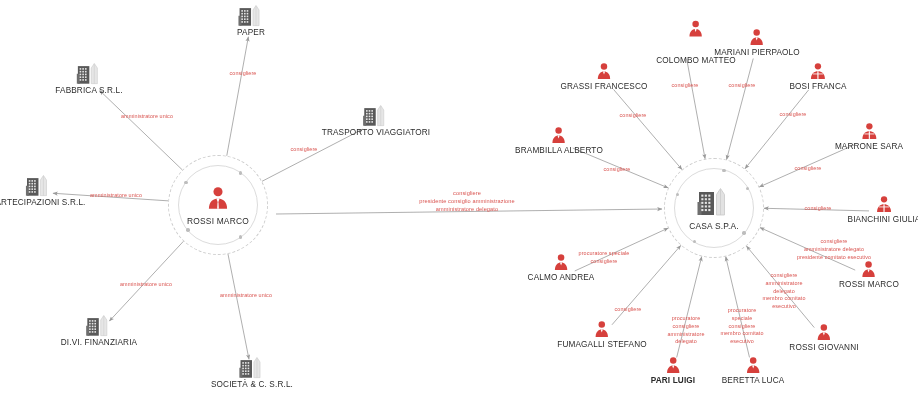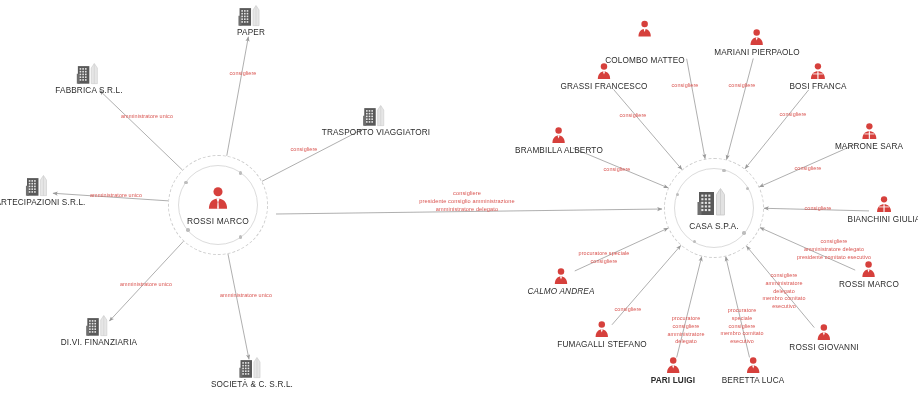--- a/index.html
+++ b/index.html
@@ -246,21 +246,21 @@
               <rect x="11.3" y="19.4" width="2.1" height="2.1"></rect>
               <rect x="4.3" y="23" width="2.1" height="2.1"></rect>
               <rect x="7.8" y="23" width="2.1" height="2.1"></rect>
               <rect x="11.3" y="23" width="2.1" height="2.1"></rect>
             </g>
             <path d="M19.5 29 L19.5 8.5 L23.5 2.5 L27.5 8.5 L27.5 29 Z" fill="#e6e6e6" stroke="#cacaca" stroke-width="0.8"></path>
             <line x1="23.5" y1="3.4" x2="23.5" y2="29" stroke="#cacaca" stroke-width="0.7"></line>
           </svg></span>
         <span class="nlabel">SOCIETÀ &amp; C. S.R.L.</span>
       </div>
-      <div class="node person" style="left: 645px; top: 42px; gap: 17px;">
+      <div class="node person" style="left: 696px; top: 42px; gap: 17px;">
         <span class="glyph"><svg width="19" height="19" viewBox="0 0 24 24">
             <circle cx="12" cy="6.3" r="4.1" fill="#d6403c"></circle>
             <path d="M4.2 22 C4.2 15.8 7.7 12.6 12 12.6 C16.3 12.6 19.8 15.8 19.8 22 Z" fill="#d6403c"></path>
             <path d="M10.7 12.8 L12 16.4 L13.3 12.8 L12 12.2 Z" fill="#ffffff"></path>
           </svg></span>
         <span class="nlabel">COLOMBO MATTEO</span>
       </div>
       <div class="node person" style="left: 757px; top: 42px; justify-content: space-between;">
         <span class="glyph"><svg width="19" height="19" viewBox="0 0 24 24">
             <circle cx="12" cy="6.3" r="4.1" fill="#d6403c"></circle>
@@ -345,21 +345,21 @@
         <span class="nlabel">PARI LUIGI</span>
       </div>
       <div class="node person" style="left: 602px; top: 334px;">
         <span class="glyph"><svg width="19" height="19" viewBox="0 0 24 24">
             <circle cx="12" cy="6.3" r="4.1" fill="#d6403c"></circle>
             <path d="M4.2 22 C4.2 15.8 7.7 12.6 12 12.6 C16.3 12.6 19.8 15.8 19.8 22 Z" fill="#d6403c"></path>
             <path d="M10.7 12.8 L12 16.4 L13.3 12.8 L12 12.2 Z" fill="#ffffff"></path>
           </svg></span>
         <span class="nlabel">FUMAGALLI STEFANO</span>
       </div>
-      <div class="node person" style="left: 561px; top: 281px; font-style: italic;">
+      <div class="node person" style="left: 561px; top: 267px;">
         <span class="glyph"><svg width="19" height="19" viewBox="0 0 24 24">
             <circle cx="12" cy="6.3" r="4.1" fill="#d6403c"></circle>
             <path d="M4.2 22 C4.2 15.8 7.7 12.6 12 12.6 C16.3 12.6 19.8 15.8 19.8 22 Z" fill="#d6403c"></path>
             <path d="M10.7 12.8 L12 16.4 L13.3 12.8 L12 12.2 Z" fill="#ffffff"></path>
           </svg></span>
         <span class="nlabel">CALMO ANDREA</span>
       </div>
     </div>
   <div id="label-layer">
       <div class="elabel" style="left: 243px; top: 74px;">consigliere</div>

